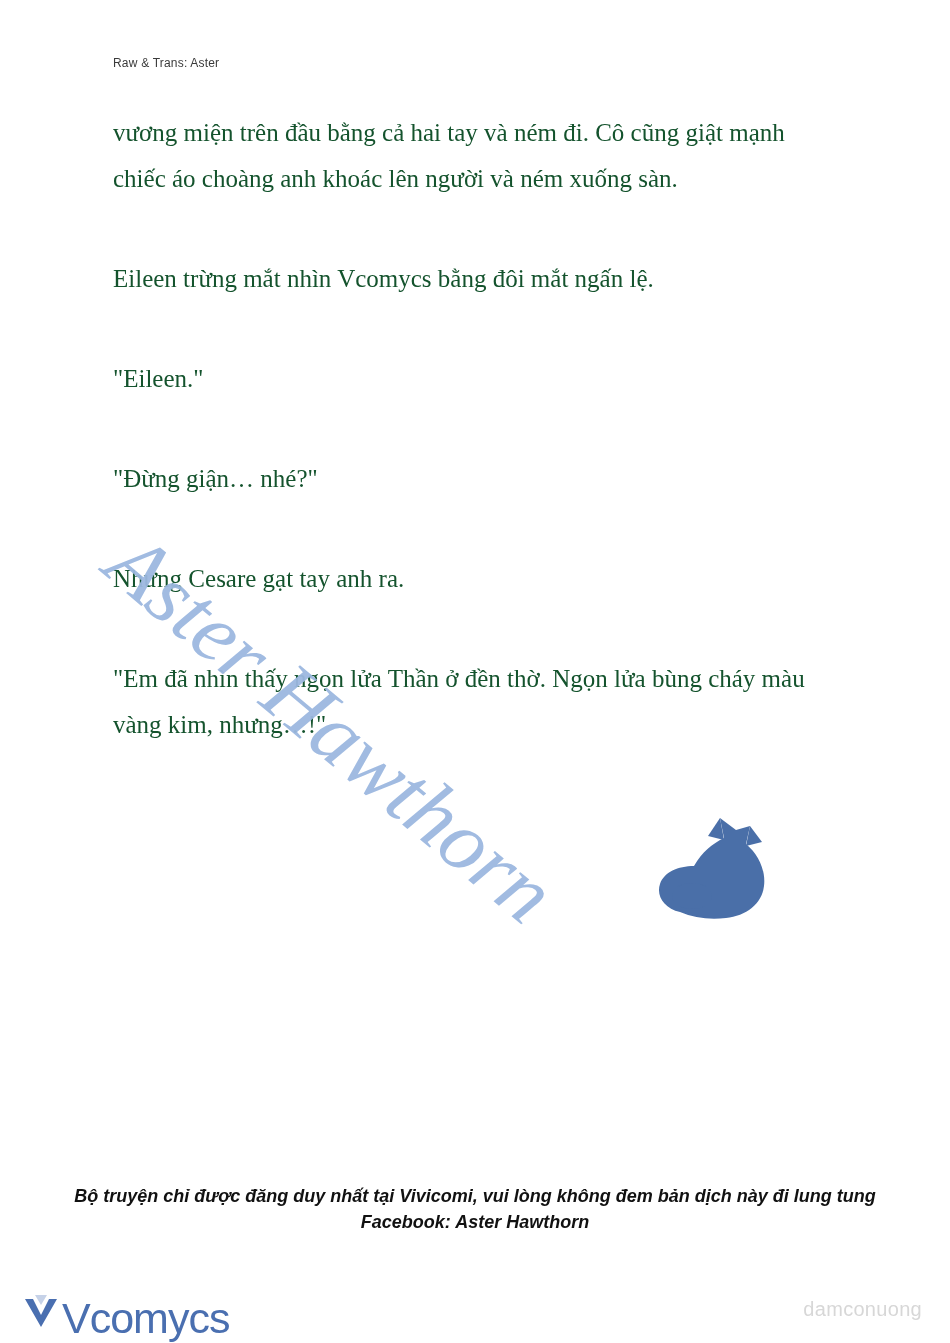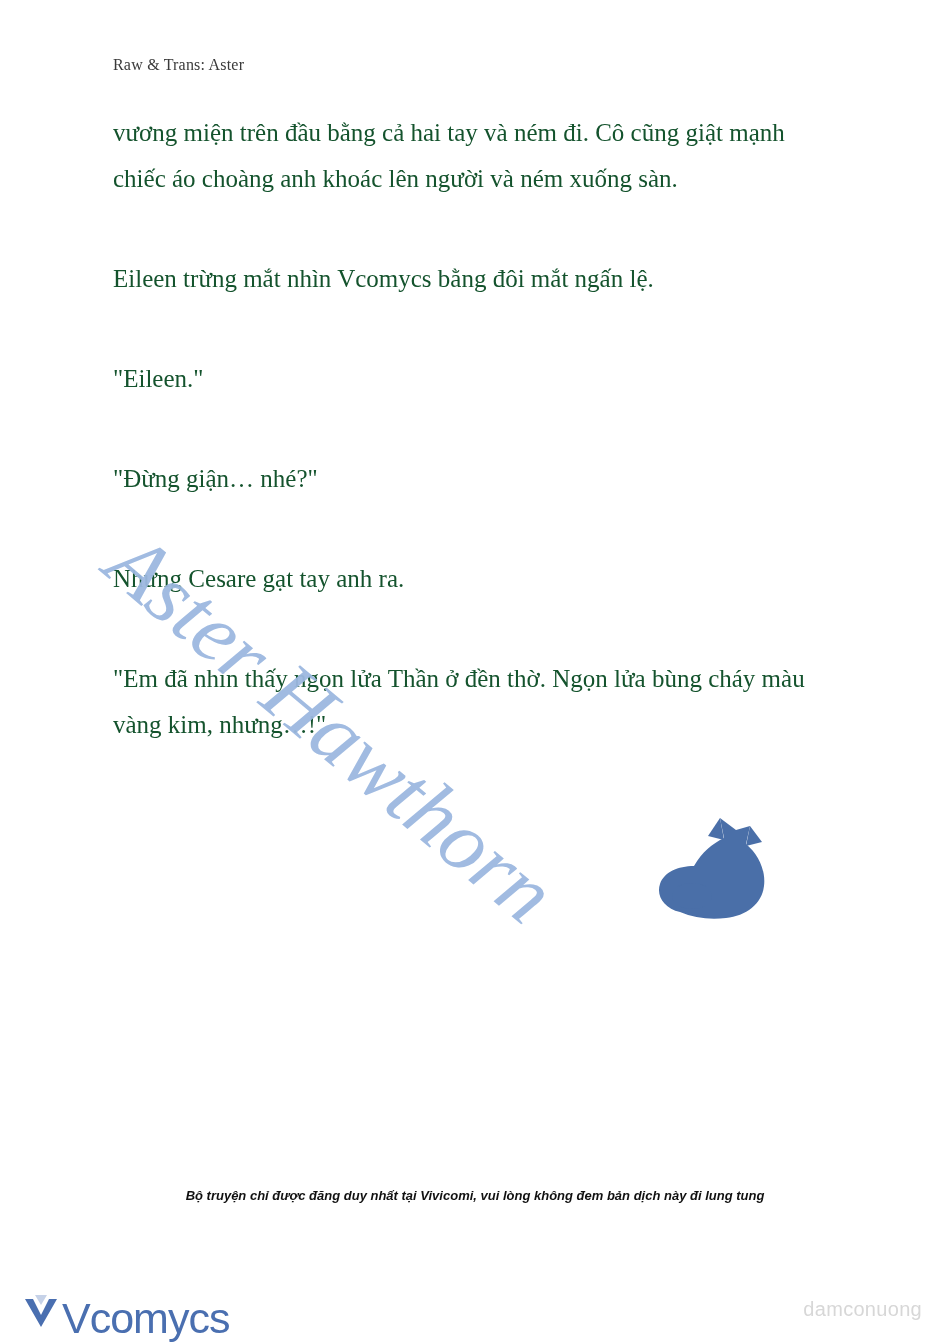--- a/index.html
+++ b/index.html
@@ -12,22 +12,22 @@
     width: 950px;
     height: 1343px;
     background: #ffffff;
     overflow: hidden;
     font-family: "Liberation Serif", serif;
   }
   .credit {
     position: absolute;
     left: 113px;
     top: 56px;
-    font-family: Liberation Serif, serif;
-    font-size: 16px;
+    font-family: Liberation Sans, sans-serif;
+    font-size: 12px;
     color: #3a3a3a;
     letter-spacing: 0.2px;
   }
   .body-text {
     position: absolute;
     left: 113px;
     top: 110px;
     width: 730px;
   }
   .para {
@@ -69,21 +69,21 @@
   }
   .footer-note {
     position: absolute;
     left: 0;
     top: 1183px;
     width: 950px;
     text-align: center;
     font-family: "Liberation Sans", sans-serif;
     font-style: italic;
     font-weight: bold;
-    font-size: 13px;
+    font-size: 18px;
     color: #111111;
     line-height: 26px;
   }
   .footer-bar {
     position: absolute;
     left: 0;
     bottom: 0;
     width: 950px;
     height: 62px;
     background: #ffffff;
@@ -142,20 +142,21 @@
           <path d="M70 18 L74 40 L58 36 Z"></path>
           <path d="M100 26 L96 46 L112 42 Z"></path>
           <ellipse cx="42" cy="96" rx="20" ry="13"></ellipse>
         </g>
       </svg>
     </div>
   </div>
 
   <div class="footer-note">
     <div>Bộ truyện chỉ được đăng duy nhất tại Vivicomi, vui lòng không đem bản dịch này đi lung tung</div>
+    <div>Facebook: Aster Hawthorn</div>
   </div>
 
   <div class="footer-bar">
     <div class="logo">
       <span class="logo-mark">
         <svg width="38" height="38" viewBox="0 0 38 38" aria-hidden="true">
           <path d="M3 6 L19 34 L35 6 L27 6 L19 22 L11 6 Z" fill="#4a6fb0"></path>
           <path d="M13 2 L19 12 L25 2 Z" fill="#c6d2e8"></path>
         </svg>
       </span>

